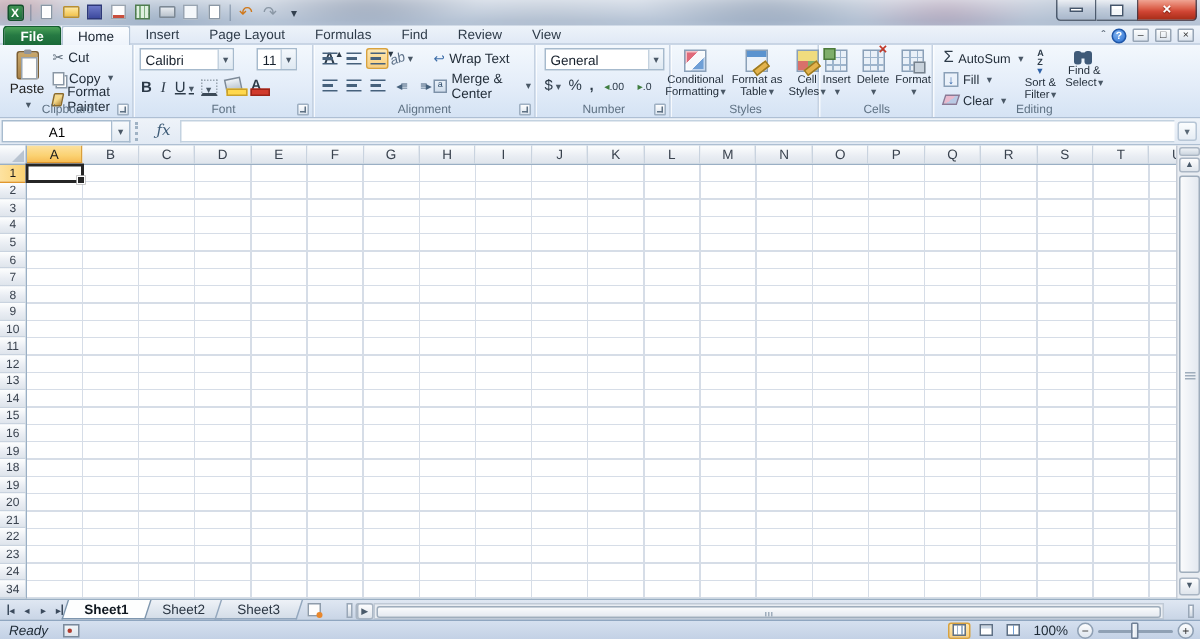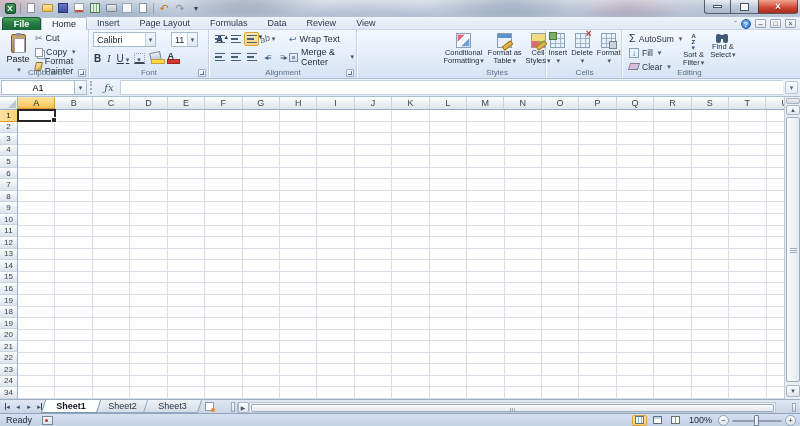--- a/index.html
+++ b/index.html
@@ -224,21 +224,21 @@
   #hscroll { position:relative; flex:1; margin:1px 0 1px 1px; }
   #h-left { position:absolute; left:0; top:1px; width:11px; height:11px; }
   #h-track { position:absolute; left:12px; right:24px; top:1px; height:11px; background:#e9edf2; border:1px solid #c0cad6; }
   #h-thumb { position:absolute; left:1px; top:1px; right:1px; height:8px; background:linear-gradient(#fafbfc,#e4e9f0); border:1px solid #9fadbc; border-radius:2px; }
   #h-thumb::after { content:""; position:absolute; top:3px; left:50%; width:1px; height:3px; background:#9fadbc; box-shadow:2px 0 0 #9fadbc,-2px 0 0 #9fadbc; }
   #h-right { position:absolute; right:12px; top:1px; width:11px; height:11px; }
   #h-split { position:absolute; right:4px; top:2px; width:4px; height:9px; background:linear-gradient(#fdfdfe,#cfd8e2); border:1px solid #9aa8b8; }
 
   
   #statusbar { position:absolute; left:0; top:413px; width:800px; height:13px; background:linear-gradient(var(--status-bg),#c3d1e5); border-top:1px solid #8fa6c0; display:flex; align-items:center; }
-  #status-mode { margin-left:6px; font-size:9px; color:#1c2833; }
+  #status-mode { margin-left:6px; font-size:9px; color:#1c2833;font-style:italic; }
   #macro-icon { margin-left:10px; width:11px; height:9px; border:1px solid #7a8a9c; background:linear-gradient(#f2f5f8,#dde4ec); position:relative; }
   #macro-icon::after { content:""; position:absolute; left:2px; bottom:2px; width:3px; height:3px; background:#b03b2e; border-radius:50%; }
   #status-right { margin-left:auto; display:flex; align-items:center; gap:3px; padding-right:4px; }
   .vbtn { width:15px; height:11px; border:1px solid transparent; border-radius:2px; display:flex; align-items:center; justify-content:center; }
   .vbtn.sel { background:linear-gradient(#fde8b2,#f9cf7e); border-color:#d9a23c; }
   .vbtn .vi { width:9px; height:8px; border:1px solid #5e7085; background:#fff; }
   .vi.norm { background:repeating-linear-gradient(to right,#fff 0 2px,#9db4cc 2px 3px),repeating-linear-gradient(#fff 0 2px,#9db4cc 2px 3px); }
   .vi.pl { box-shadow:inset 0 2px 0 #c9d6e4; }
   .vi.pb { background:linear-gradient(90deg,#fff 45%,#6f9fd6 45% 55%,#fff 55%); }
   #zoom-label { font-size:9px; color:#1c2833; margin:0 3px; }
@@ -314,21 +314,21 @@
   </div>
 
   <div id="tabrow">
     <div class="strip"></div>
     <div id="tabs">
       <div id="file-tab">File</div>
     <span class="rtab active">Home</span>
         <span class="rtab">Insert</span>
         <span class="rtab">Page Layout</span>
         <span class="rtab">Formulas</span>
-        <span class="rtab">Data</span>
+        <span class="rtab">Find</span>
         <span class="rtab">Review</span>
         <span class="rtab">View</span>
       </div>
     <div id="ribbon-right">
       <span class="mini-ctl">ˆ</span>
       <span class="help-circle">?</span>
       <span class="doc-ctl">–</span>
       <span class="doc-ctl">□</span>
       <span class="doc-ctl">×</span>
     </div>
@@ -446,20 +446,35 @@
           <span>Wrap Text</span>
         </div>
       <div class="sm-btn drop" id="merge-btn">
           <span class="i-merge">a</span>
           <span>Merge &amp; Center</span>
         </div>
       <div class="grp-label">Alignment</div>
       <div class="launcher"></div>
     </div>
 
+    <div class="grp" id="g-number">
+      <div class="combo" id="num-combo">
+          <span>General</span>
+          <span class="arr"></span>
+        </div>
+      <div id="num-row2">
+        <span class="num-sym drop">$</span>
+        <span class="num-sym">%</span>
+        <span class="num-sym" style="font-weight:bold">,</span>
+        <span class="dec"><b>◂</b><span>.00</span></span>
+        <span class="dec"><b>▸</b><span>.0</span></span>
+      </div>
+      <div class="grp-label">Number</div>
+      <div class="launcher"></div>
+    </div>
 
     <div class="grp" id="g-styles">
       <div class="bigrow" id="styles-row">
           <div class="bigbtn">
             <span class="bicon icon-conditional-formatting"></span>
             <div class="cap">Conditional<br><span class="drop">Formatting</span></div>
           </div>
           <div class="bigbtn">
             <span class="bicon icon-format-as-table"></span>
             <div class="cap">Format as<br><span class="drop">Table</span></div>

